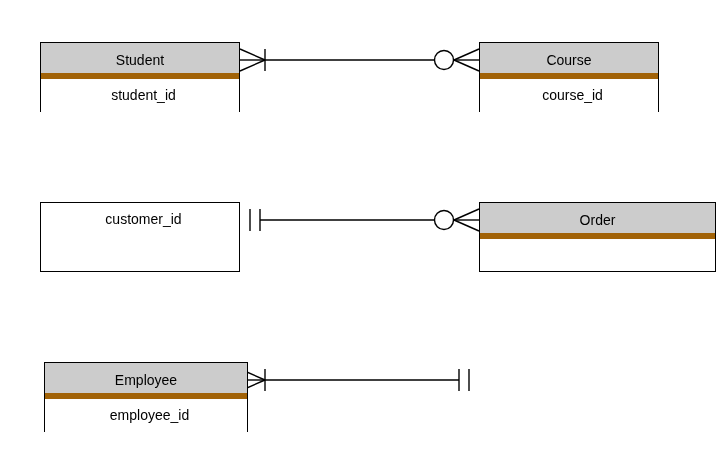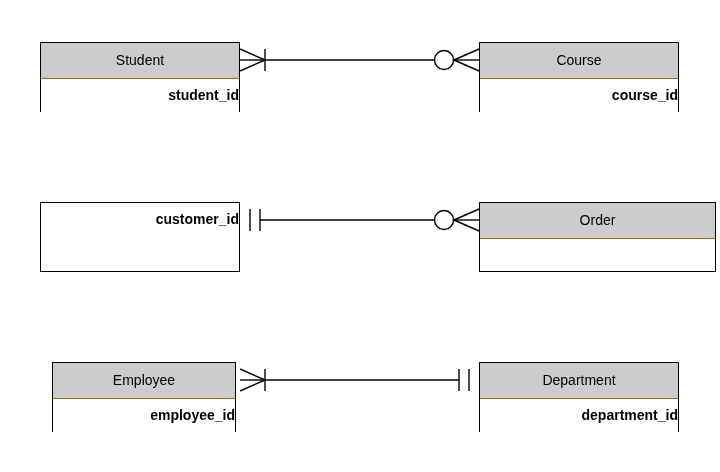--- a/index.html
+++ b/index.html
@@ -31,39 +31,38 @@
     position: absolute;
     box-sizing: border-box;
     border: 1px solid #000000;
     background: #ffffff;
   }
   .entity-header {
     box-sizing: border-box;
     height: 36px;
     line-height: 34px;
     background: #cccccc;
-    border-bottom: 1px solid #a16207;
+    border-bottom: 6px solid #a16207;
     text-align: center;
     font-size: 14px;
     color: #000000;
     white-space: nowrap;
     overflow: hidden;
   }
   .entity-attr {
     box-sizing: border-box;
     height: 33px;
     line-height: 32px;
     padding-left: 7px;
     background: #ffffff;
-    text-align: right;
+    text-align: center;
     font-size: 14px;
     color: #000000;
     white-space: nowrap;
     overflow: hidden;
-    font-weight: bold;
   }
 </style>
 </head>
 <body>
 
 <div id="canvas">
   <svg id="edges" viewBox="0 0 720 472" width="720" height="472">
       <g>
         <line x1="240" y1="49" x2="265" y2="60" stroke="#000000" stroke-width="1.4" fill="none"></line>
         <line x1="240" y1="60" x2="265" y2="60" stroke="#000000" stroke-width="1.4" fill="none"></line>
@@ -97,31 +96,27 @@
       <g>
         <line x1="469" y1="369" x2="469" y2="391" stroke="#000000" stroke-width="1.4" fill="none"></line>
         <line x1="459" y1="369" x2="459" y2="391" stroke="#000000" stroke-width="1.4" fill="none"></line>
       </g>
       <line x1="265" y1="380" x2="459" y2="380" stroke="#000000" stroke-width="1.4" fill="none"></line>
     </svg>
 <div class="entity" style="left: 40px; top: 42px; width: 200px; height: 70px;">
       <div class="entity-header">Student</div>
       <div class="entity-attr">student_id</div>
     </div>
-    <div class="entity" style="left: 479px; top: 42px; width: 200px; height: 70px;">
+    <div class="entity" style="left: 479px; top: 42px; width: 180px; height: 70px;">
       <div class="entity-header">Course</div>
       <div class="entity-attr">course_id</div>
     </div>
     <div class="entity" style="left: 40px; top: 202px; width: 200px; height: 70px;">
       <div class="entity-attr">customer_id</div>
     </div>
     <div class="entity" style="left: 479px; top: 202px; width: 237px; height: 70px;">
       <div class="entity-header">Order</div>
     </div>
-    <div class="entity" style="left: 52px; top: 362px; width: 184px; height: 70px;">
+    <div class="entity" style="left: 44px; top: 362px; width: 204px; height: 70px;">
       <div class="entity-header">Employee</div>
       <div class="entity-attr">employee_id</div>
-    </div>
-    <div class="entity" style="left: 479px; top: 362px; width: 200px; height: 70px;">
-      <div class="entity-header">Department</div>
-      <div class="entity-attr">department_id</div>
     </div>
   </div>
 
 </body></html>

